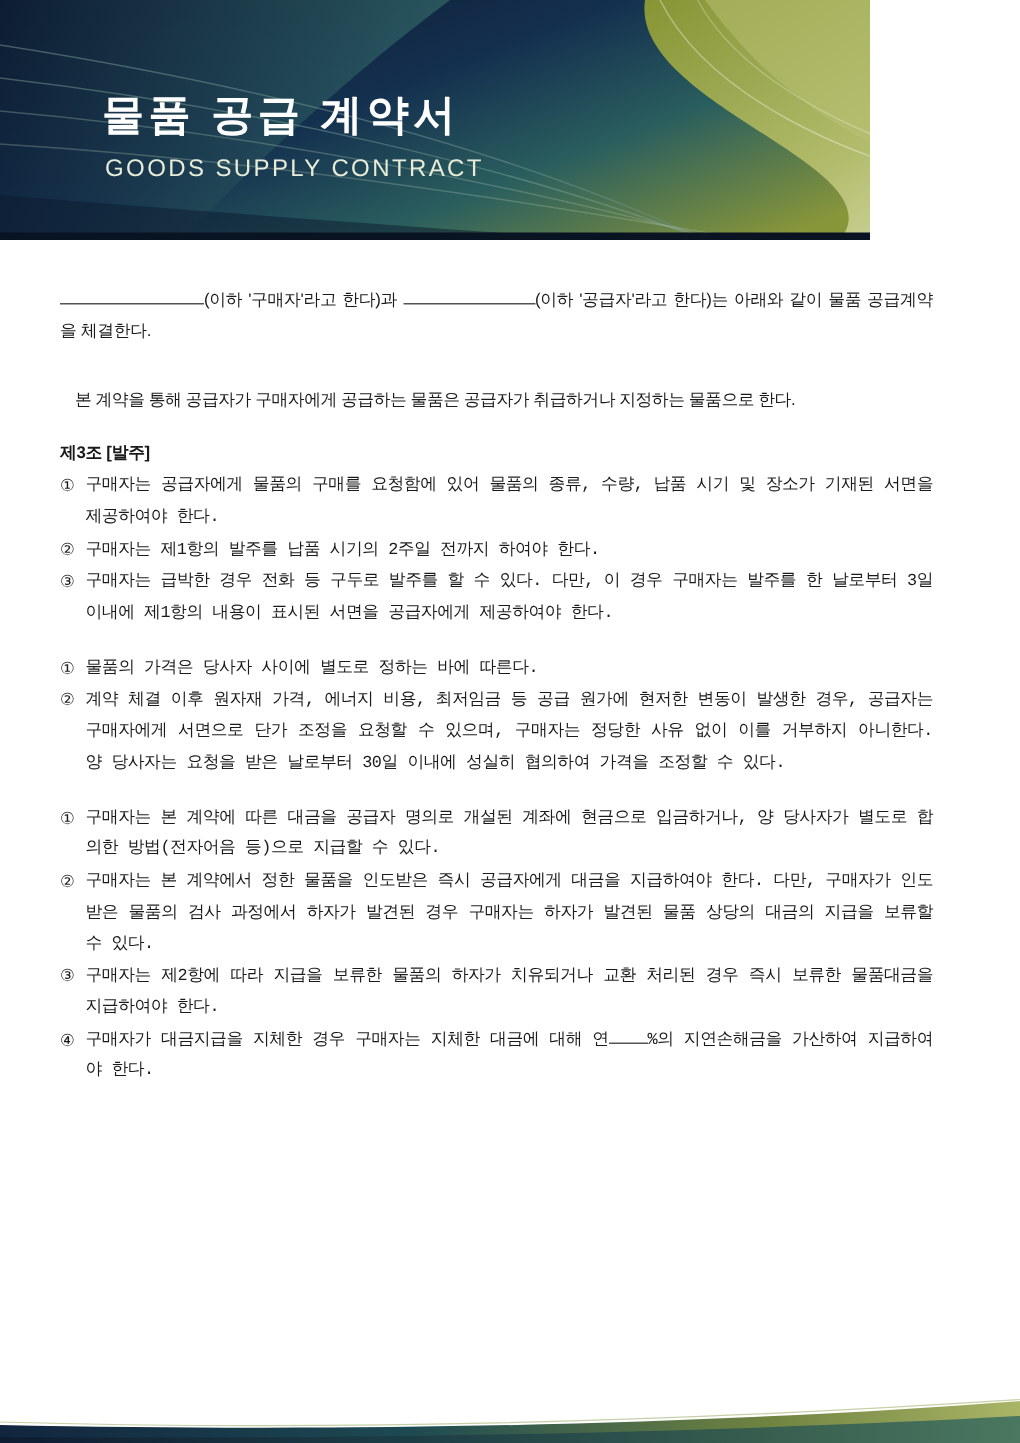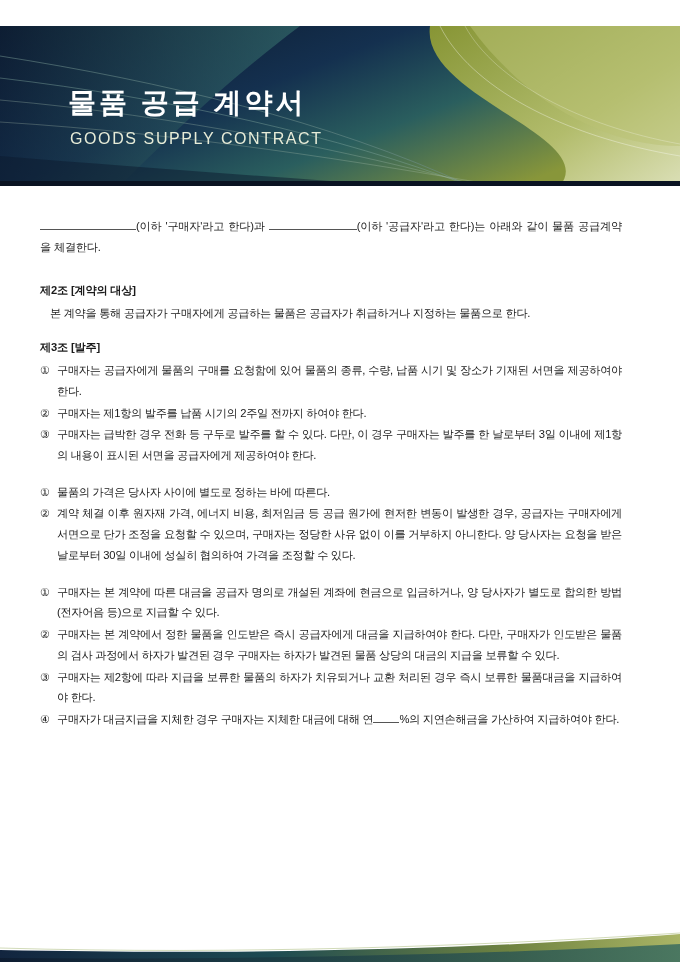--- a/index.html
+++ b/index.html
@@ -12,25 +12,24 @@
     background: #ffffff;
     font-family: "Liberation Sans", sans-serif;
     color: #1a1a1a;
     position: relative;
     overflow: hidden;
   }
 
   
   .header {
     position: relative;
-    width: 680px;
+    width: 580px;
     height: 160px;
     overflow: hidden;
     background: #0b1b33;
-    margin-top: 26px;
   }
   .header-svg {
     position: absolute;
     top: 0;
     left: 0;
   }
   .header-text {
     position: absolute;
     left: 68px;
     top: 60px;
@@ -107,20 +106,21 @@
     width: 17px;
     font-size: 11px;
     line-height: 1.85;
   }
   .clause-text {
     flex: 1 1 auto;
     font-size: 11.2px;
     line-height: 1.85;
     text-align: justify;
     letter-spacing: -0.3px;
+    font-family: Liberation Mono, monospace;
   }
 
   
   .footer {
     position: absolute;
     left: 0;
     bottom: 0;
     width: 680px;
     height: 34px;
     overflow: hidden;
@@ -176,21 +176,20 @@
 
   <p class="intro">
     <span class="blank-line"></span><span>(이하 '구매자'라고 한다)과</span>
     <span class="blank-line short"></span><span>(이하 '공급자'라고 한다)는 아래와 같이 물품 공급계약을 체결한다.</span>
   </p>
 
   <section class="article">
   </section>
 
   <section class="article">
-    <div class="article-title">제2조 [계약의 대상]</div>
     <div class="article-body">본 계약을 통해 공급자가 구매자에게 공급하는 물품은 공급자가 취급하거나 지정하는 물품으로 한다.</div>
   </section>
 
   <section class="article">
     <div class="article-title">제3조 [발주]</div>
     <div class="clause">
       <div class="clause-num">①</div>
       <div class="clause-text">구매자는 공급자에게 물품의 구매를 요청함에 있어 물품의 종류, 수량, 납품 시기 및 장소가 기재된 서면을 제공하여야 한다.</div>
     </div>
     <div class="clause">

